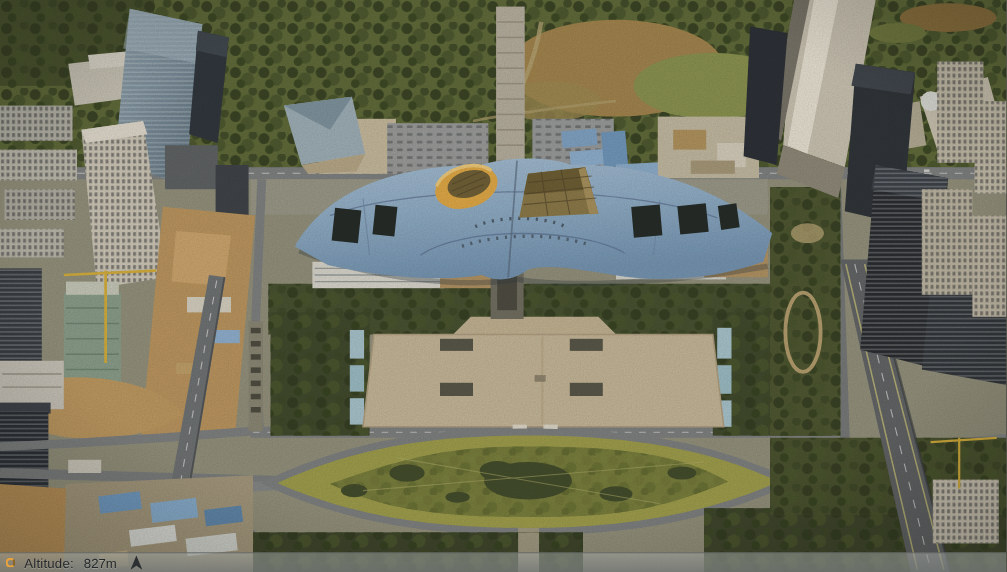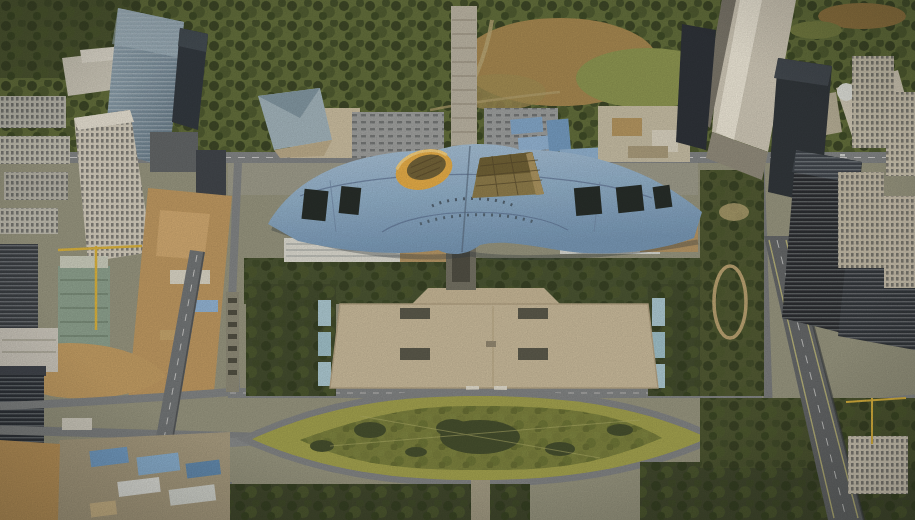--- a/index.html
+++ b/index.html
@@ -422,14 +422,24 @@
       <polygon points="532,152 544,194 536,195 526,154" fill="#a9935f"></polygon>
       <path d="M480,166 L538,160 M478,176 L540,170 M476,186 L542,180 M492,156 L498,196 M510,154 L518,195" stroke="#50452a" stroke-width="1" opacity="0.7"></path>
     </g>
   </g>
 
   <rect x="0" y="0" width="915" height="520" fill="#c89b5e" opacity="0.05"></rect>
   <rect x="0" y="0" width="915" height="520" filter="url(#grain)" opacity="0.16"></rect>
   <rect x="0" y="0" width="915" height="520" fill="url(#vig)"></rect>
 </svg>
 
+  <div class="status-bar">
+    <span class="spinner"></span>
+    <span class="alt-label">Altitude:</span>
+    <span class="alt-value">827m</span>
+    <span class="compass">
+      <svg width="12" height="13" viewBox="0 0 12 13">
+        <path d="M6 0 L11.4 13 L6 9.4 L0.6 13 Z" fill="#2c3032"></path>
+      </svg>
+    </span>
+  </div>
 
 </div>
 
 </body></html>

